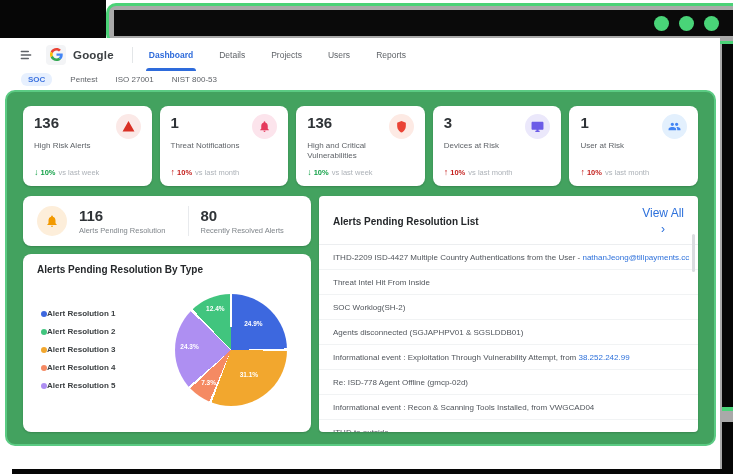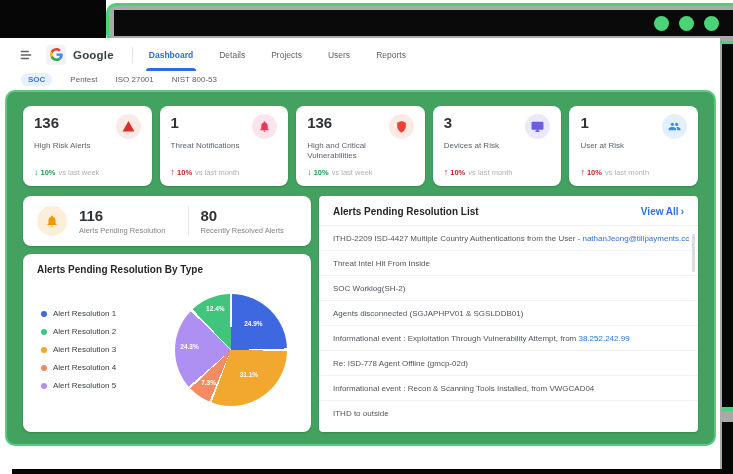--- a/index.html
+++ b/index.html
@@ -69,33 +69,33 @@
   .summary-item { flex:1; }
   .summary-value { font-size:15px; font-weight:700; color:#2f3337; }
   .summary-label { font-size:7.5px; color:#80868b; margin-top:2px; }
   .summary-divider { width:1px; height:30px; background:#e8eaed; margin:0 12px; }
 
   .pie-card { flex:1; background:#ffffff; border-radius:8px; padding:10px 14px; display:flex; flex-direction:column;
               box-shadow:0 1px 2px rgba(0,0,0,.18); }
   .pie-title { font-size:10px; font-weight:700; color:#25282b; }
   .pie-body { flex:1; display:flex; align-items:center; justify-content:space-between; padding:4px 6px 2px 4px; }
   .legend { display:flex; flex-direction:column; gap:9px; }
-  .legend-item { display:flex; align-items:center; gap:6px; }
+  .legend-item { display:flex; align-items:center; gap:0;font-weight:bold; }
   .legend-dot { width:6px; height:6px; border-radius:50%; flex:none; }
   .legend-label { font-size:8px; color:#3c4043; }
   .pie-wrap { position:relative; width:112px; height:112px; margin-right:4px; }
   .pie { width:112px; height:112px; border-radius:50%; }
   .pie-label { position:absolute; transform:translate(-50%,-50%); font-size:6.5px; font-weight:700; color:#ffffff; }
 
   .list-panel { flex:1; background:#ffffff; border-radius:4px; position:relative; overflow:hidden;
                 box-shadow:0 1px 2px rgba(0,0,0,.18); display:flex; flex-direction:column; }
   .list-header { display:flex; align-items:center; justify-content:space-between; padding:10px 14px 8px;
                  border-bottom:1px solid #eceef0; }
   .list-title { font-size:10px; font-weight:700; color:#25282b; }
-  .view-all { font-size:10px; font-weight:700; color:#2e71db; text-decoration:none; cursor:pointer; display:flex; align-items:center; gap:2px; }
+  .view-all { font-size:12px; font-weight:400; color:#2e71db; text-decoration:none; cursor:pointer; display:flex; align-items:center; gap:2px;flex-direction:column; }
   .alert-list { list-style:none; flex:1; }
   .alert-item { padding:8px 14px 7px; border-bottom:1px solid #f1f3f4; font-size:8px; color:#50555b;
                 white-space:nowrap; overflow:hidden; cursor:default; }
   .alert-item:last-child { border-bottom:none; }
   .alert-link { color:#2e71db; }
   .scroll-thumb { position:absolute; right:3px; top:38px; width:3px; height:38px; background:#dadce0; border-radius:2px; }
 </style>
 </head>
 <body>
 

